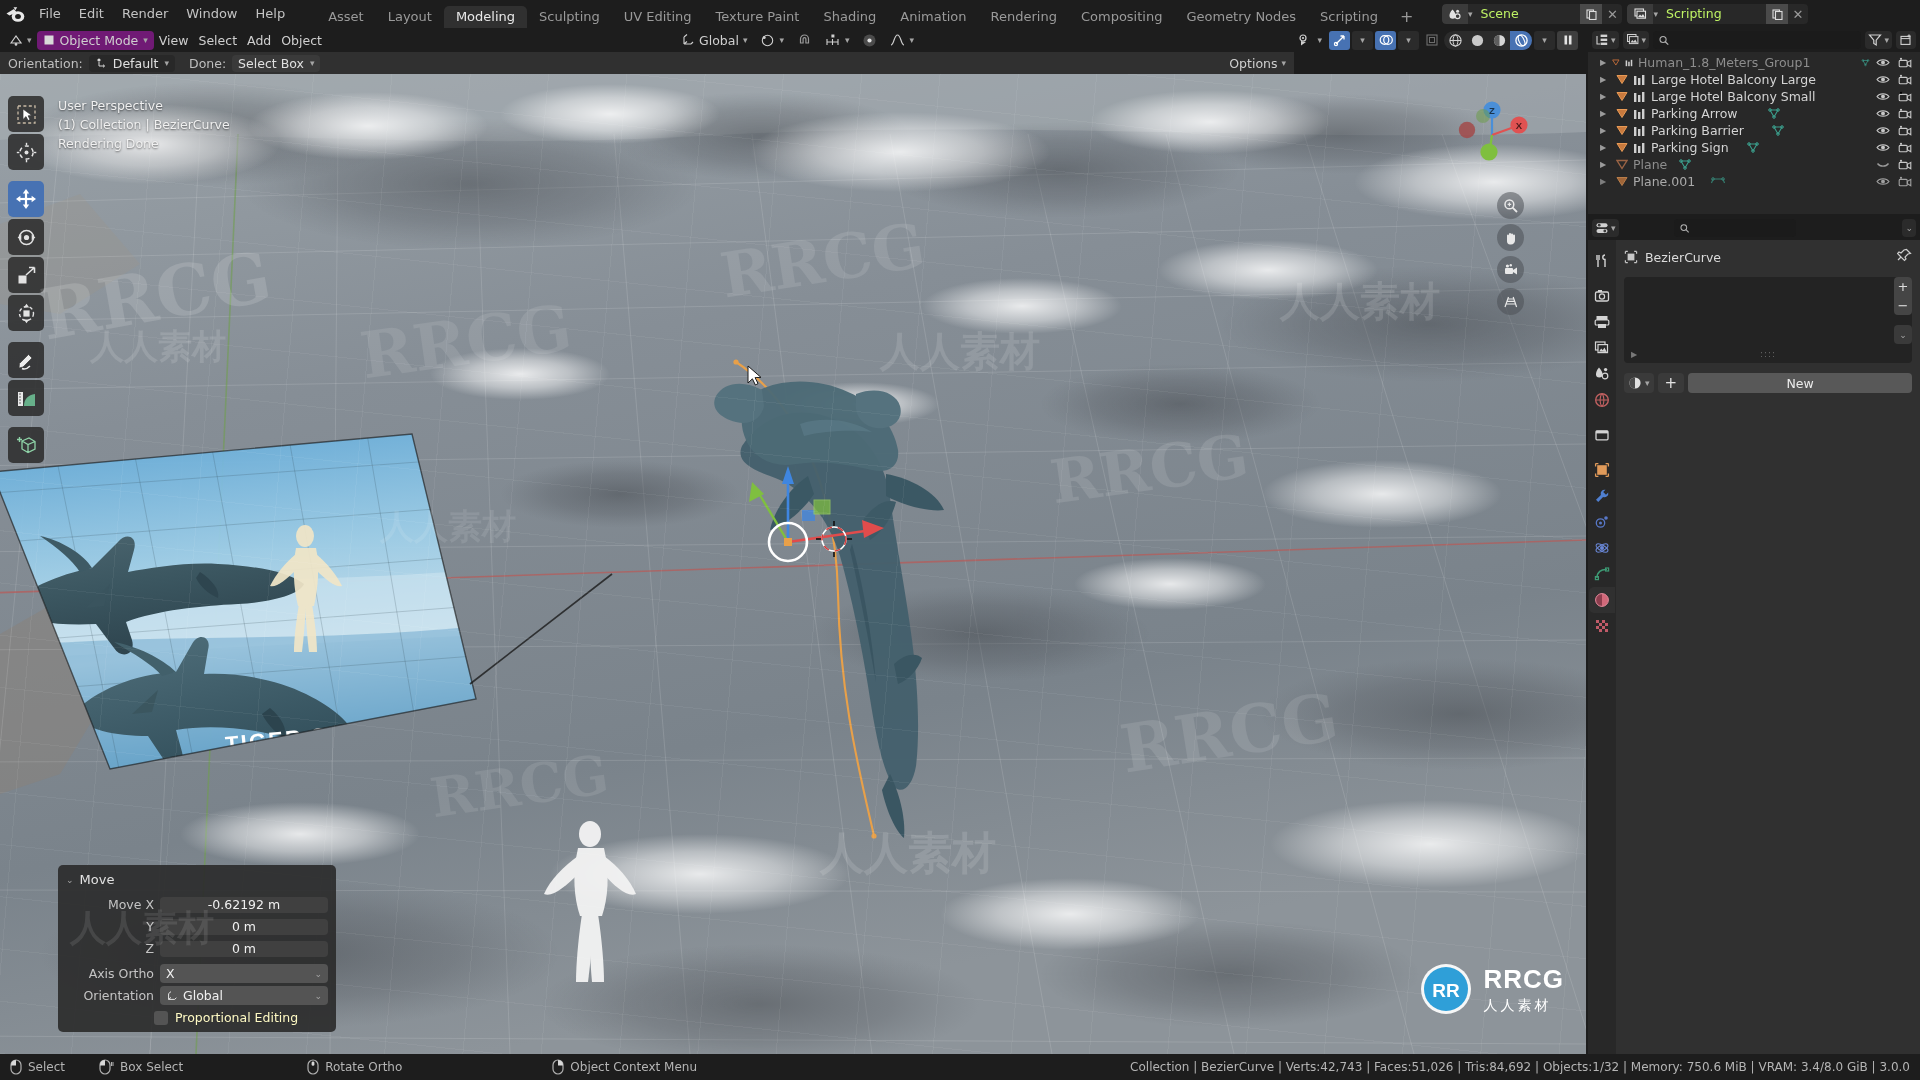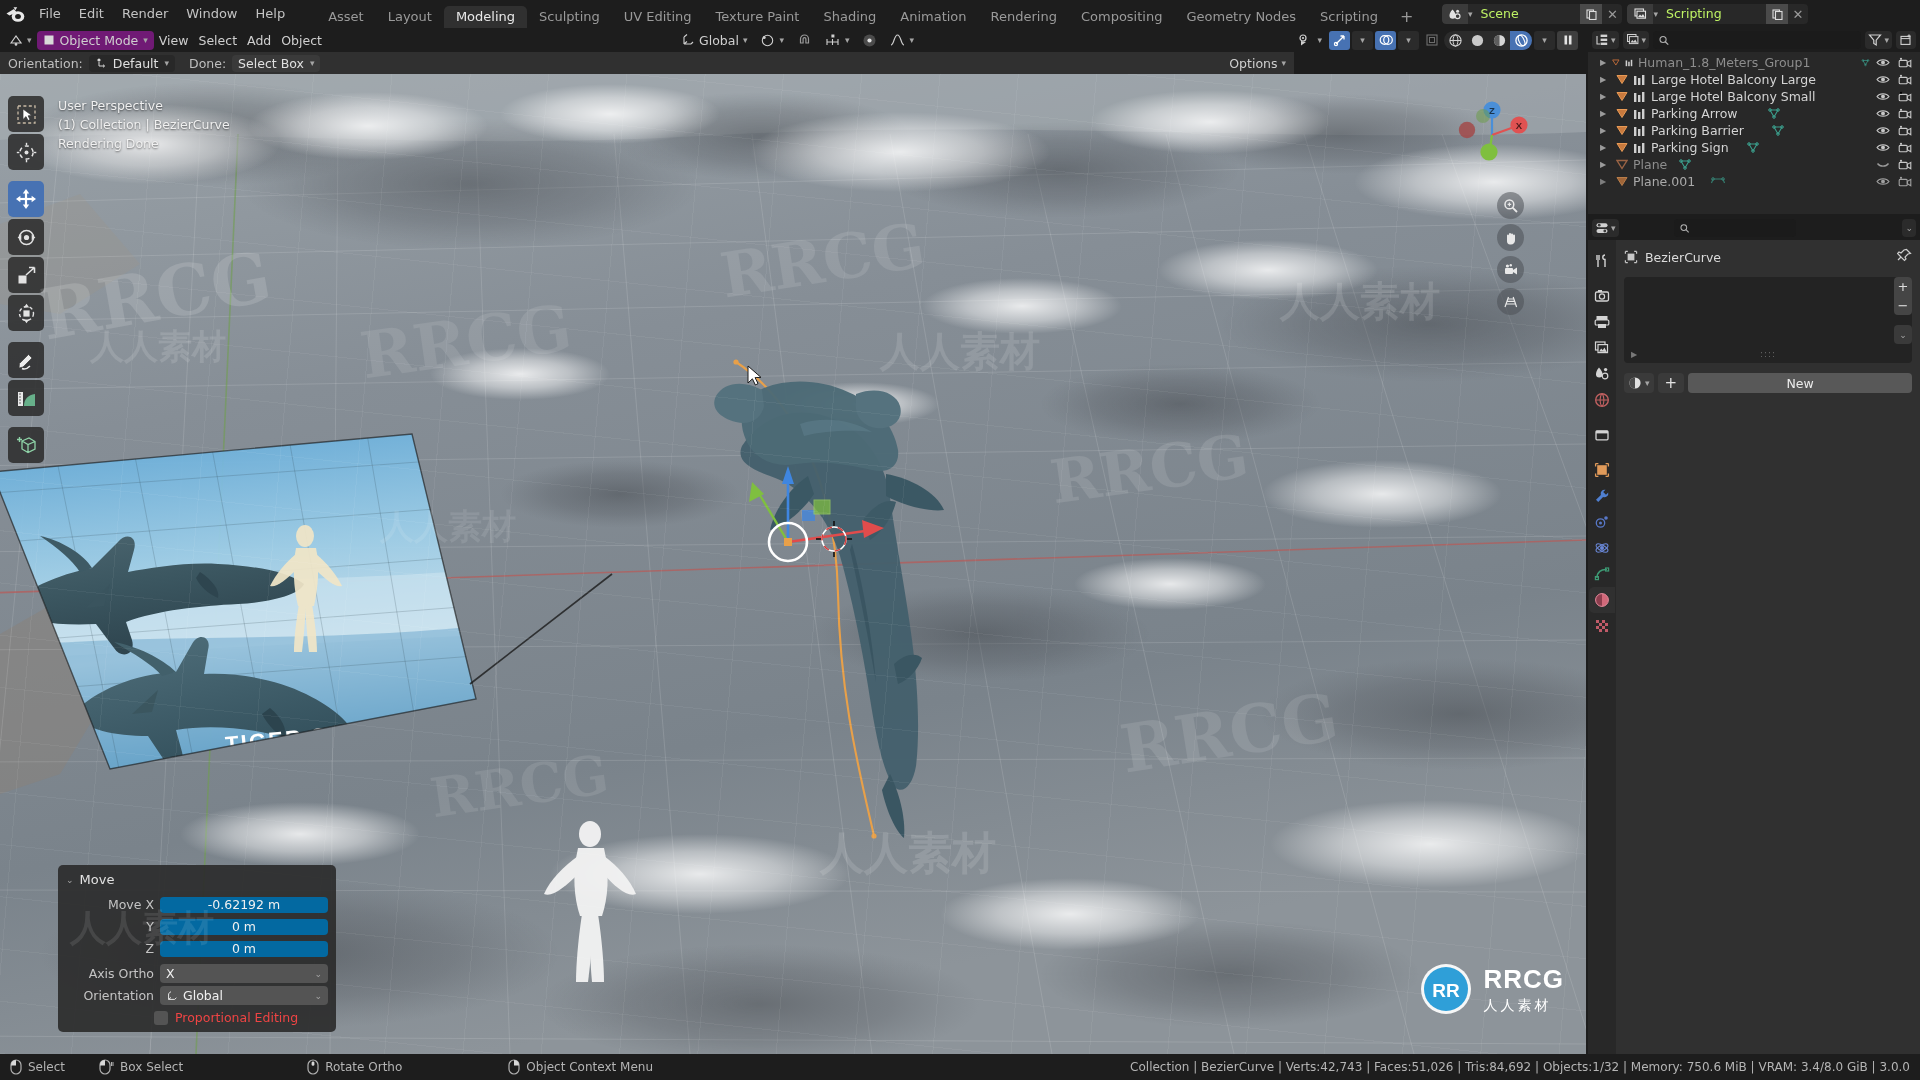--- a/index.html
+++ b/index.html
@@ -73,28 +73,28 @@
   .nav-btn { width:27px; height:27px; border-radius:50%; background:#4b4f5488;
     display:flex; align-items:center; justify-content:center; }
 
   
   #op-panel { position:absolute; left:58px; bottom:22px; width:278px; background:#2b2b2be8;
     border-radius:5px; padding:5px 0 7px 0; }
   #op-head { display:flex; align-items:center; gap:6px; padding:2px 8px 6px 8px; }
   #op-head .t { font-size:13px; color:#e2e2e2; }
   .op-row { display:flex; align-items:center; height:21px; margin:1px 8px; gap:6px; }
   .op-lbl { width:88px; text-align:right; font-size:12.5px; color:#c4c4c4; }
-  .op-val { flex:1; height:16px; background:#0369a1; border-radius:4px;
+  .op-val { flex:1; height:16px; background:#404040; border-radius:4px;
     display:flex; align-items:center; justify-content:center; font-size:12.5px; color:#f0f0f0; }
   .op-sel { flex:1; height:19px; background:#545454; border-radius:4px; display:flex;
     align-items:center; padding:0 6px; gap:5px; font-size:12.5px; color:#f0f0f0; }
   .op-sel .gv { flex:1; }
   .op-check { display:flex; align-items:center; gap:7px; margin:4px 8px 0 96px; }
   .cb { width:14px; height:14px; background:#545454; border-radius:3px; }
-  .op-check .cl { font-size:12.5px; color:#ef4444; }
+  .op-check .cl { font-size:12.5px; color:#fef9c3; }
 
   
   #outliner { position:absolute; left:1588px; top:28px; width:332px; height:186px; background:#282828; }
   #outliner-hdr { height:24px; background:#1d1d1d; display:flex; align-items:center; padding:0 4px; gap:4px; }
   .ol-drop { display:flex; align-items:center; height:18px; background:#2b2b2b; border-radius:4px; padding:0 3px; gap:2px; }
   .ol-search { flex:1; height:18px; background:#1b1b1b; border-radius:4px; display:flex;
     align-items:center; padding:0 6px; gap:5px; }
   .ol-search input { background:transparent; border:0; outline:0; color:#ccc; font-size:12px; width:100%;
     font-family:inherit; }
   #ol-body { height:162px; overflow:hidden; padding-top:2px; }
@@ -1250,21 +1250,21 @@
       </svg>
     <span class="sb-lbl">Box Select</span>
   </div>
   <div class="sb-item" style="margin-left:90px">
     <svg width="12" height="16" viewBox="0 0 12 16">
         <rect x="1" y="1" width="10" height="14" rx="5" fill="none" stroke="#b0b0b0" stroke-width="1.2"></rect>
         <rect x="4.6" y="2.4" width="2.8" height="4.4" rx="1.4" fill="#d8d8d8"></rect>
       </svg>
     <span class="sb-lbl">Rotate Ortho</span>
   </div>
-  <div class="sb-item" style="margin-left:72px">
+  <div class="sb-item" style="margin-left:116px">
     <svg width="12" height="16" viewBox="0 0 12 16">
         <rect x="1" y="1" width="10" height="14" rx="5" fill="none" stroke="#b0b0b0" stroke-width="1.2"></rect>
         <path d="M11 6.5 V6 a5 5 0 0 0-5-5 V6.5 Z" fill="#d8d8d8"></path>
       </svg>
     <span class="sb-lbl">Object Context Menu</span>
   </div>
   <div id="sb-stats">Collection | BezierCurve | Verts:42,743 | Faces:51,026 | Tris:84,692 | Objects:1/32 | Memory: 750.6 MiB | VRAM: 3.4/8.0 GiB | 3.0.0</div>
 </div>
 
 </body></html>

